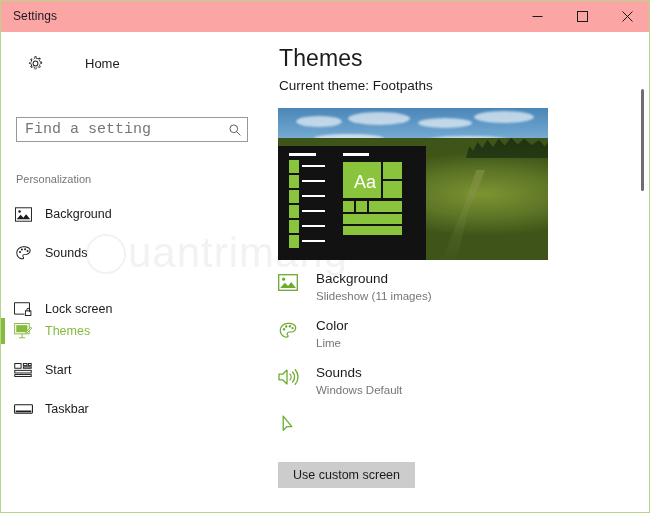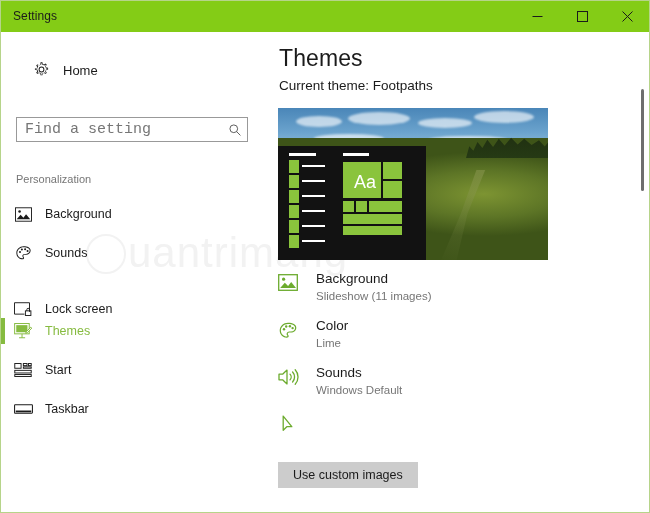--- a/index.html
+++ b/index.html
@@ -20,21 +20,21 @@
     background: #ffffff;
     border: 1px solid #b6d48a;
     overflow: hidden;
   }
 
   
   #titlebar {
     position: absolute;
     left: 0; top: 0;
     width: 650px; height: 31px;
-    background: #84cc16;
+    background: #fca5a5;
   }
   #titlebar-text {
     position: absolute;
     left: 12px; top: 8px;
     font-size: 12px;
     color: #1b1b1b;
     letter-spacing: .1px;
     white-space: nowrap;
   }
   .wbtn {
@@ -84,25 +84,26 @@
   
   #sidebar {
     position: absolute;
     left: 0; top: 0;
     width: 268px; height: 481px;
     z-index: 3;
   }
 
   #home-row {
     position: absolute;
-    left: 18px; top: 16px;
+    left: 12px; top: 16px;
     width: 268px; height: 30px;
     display: flex;
-    align-items: flex-end;
+    align-items: center;
     cursor: default;
+    gap: 28px;
   }
   #home-row .nav-ico {
     width: 44px;
     display: flex;
     justify-content: center;
     align-items: center;
   }
   #home-label {
     font-size: 13px;
     color: #1b1b1b;
@@ -545,21 +546,21 @@
       </div>
 
       <div class="setting-row" style="top:379px">
         <span class="s-ico" style="padding-left:4px">
           <svg width="14" height="19" viewBox="0 0 14 19">
             <path d="M1.2 1.1v14.2l3.6-3.6h5z" fill="none" stroke="#6cab2e" stroke-width="1.3" stroke-linejoin="round"></path>
           </svg>
         </span>
       </div>
 
-      <button id="custom-theme-btn">Use custom images</button>
+      <button id="custom-theme-btn">Use custom screen</button>
     </div>
 
     <div id="scrollbar-track">
       <div id="scrollbar-thumb"></div>
     </div>
 
   </div>
 </div>
 
 </body></html>

